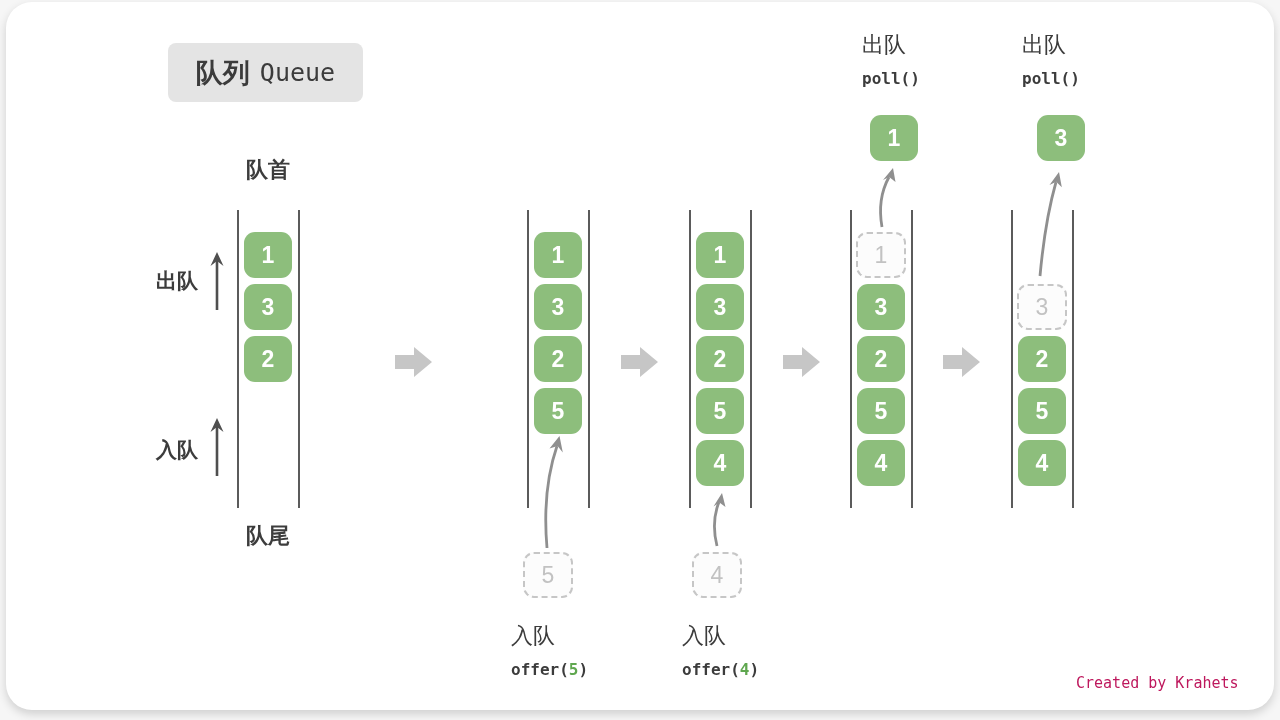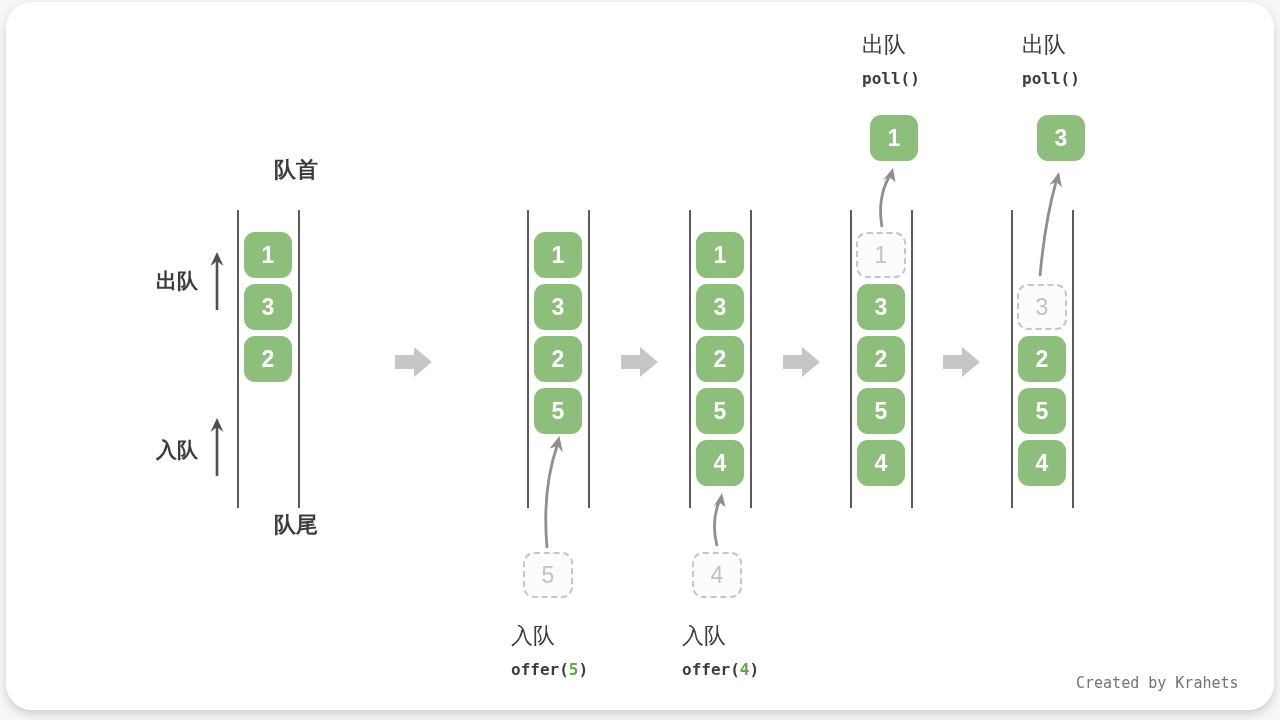--- a/index.html
+++ b/index.html
@@ -16,21 +16,21 @@
   .title-box {
     position:absolute; left:168px; top:43px; width:195px; height:59px;
     background:#e4e4e4; border-radius:8px;
     display:flex; align-items:center; justify-content:center; gap:10px;
   }
   .title-zh { font-size:27px; font-weight:700; color:#3b3b3b; }
   .title-en { font-size:25px; color:#3b3b3b; font-family:"DejaVu Sans Mono",monospace; }
 
   
   .zh-label { font-size:22px; font-weight:700; color:#3c3c3c; }
-  .pos-label { position:absolute; width:100px; text-align:right; }
+  .pos-label { position:absolute; width:100px; text-align:center; }
   .act-label { position:absolute; width:80px; text-align:right; font-size:21px; font-weight:700; color:#3c3c3c; }
 
   
   .wall { position:absolute; top:210px; width:2px; height:298px; background:#5b5b5b; }
 
   
   .gbox {
     position:absolute; width:48px; height:46px; border-radius:11px;
     background:#8dbe7c; color:#ffffff; font-size:23px; font-weight:700;
     display:flex; align-items:center; justify-content:center;
@@ -44,33 +44,37 @@
   }
 
   
   .caption { position:absolute; display:flex; flex-direction:column; gap:9px; }
   .caption .zh { font-size:22px; font-weight:400; color:#3c3c3c; }
   .caption .code { font-size:16px; color:#3c3c3c; font-family:"DejaVu Sans Mono",monospace; font-weight:700; }
   .caption .code .arg { color:#5fa74f; }
 
   .watermark {
     position:absolute; left:1076px; top:674px;
-    font-family:"DejaVu Sans Mono",monospace; font-size:15px; color:#737373;
+    font-family:"DejaVu Sans Mono",monospace; font-size:15px; color:#be185d;
   }
   svg { display:block; overflow:visible; }
 </style>
 </head>
 <body>
 
 <div id="canvas">
   <div id="card"></div>
 
+  <div class="title-box">
+    <span class="title-zh">队列</span>
+    <span class="title-en">Queue</span>
+  </div>
 
   <div class="pos-label zh-label" style="left:218px; top:155px;">队首</div>
-  <div class="pos-label zh-label" style="left:218px; top:510px;">队尾</div>
+  <div class="pos-label zh-label" style="left:218px; top:521px;">队尾</div>
 
   <div class="act-label" style="left:118px; top:267px;">出队</div>
   <svg class="abs" style="left:205px; top:248px;" width="24" height="64">
     <path d="M12 62 L12 12" stroke="#4f4f4f" stroke-width="2.6" fill="none"></path>
     <path d="M12 4 L5.5 18 L12 13 L18.5 18 Z" fill="#4f4f4f"></path>
   </svg>
   <div class="act-label" style="left:118px; top:436px;">入队</div>
   <svg class="abs" style="left:205px; top:414px;" width="24" height="64">
     <path d="M12 62 L12 12" stroke="#4f4f4f" stroke-width="2.6" fill="none"></path>
     <path d="M12 4 L5.5 18 L12 13 L18.5 18 Z" fill="#4f4f4f"></path>

